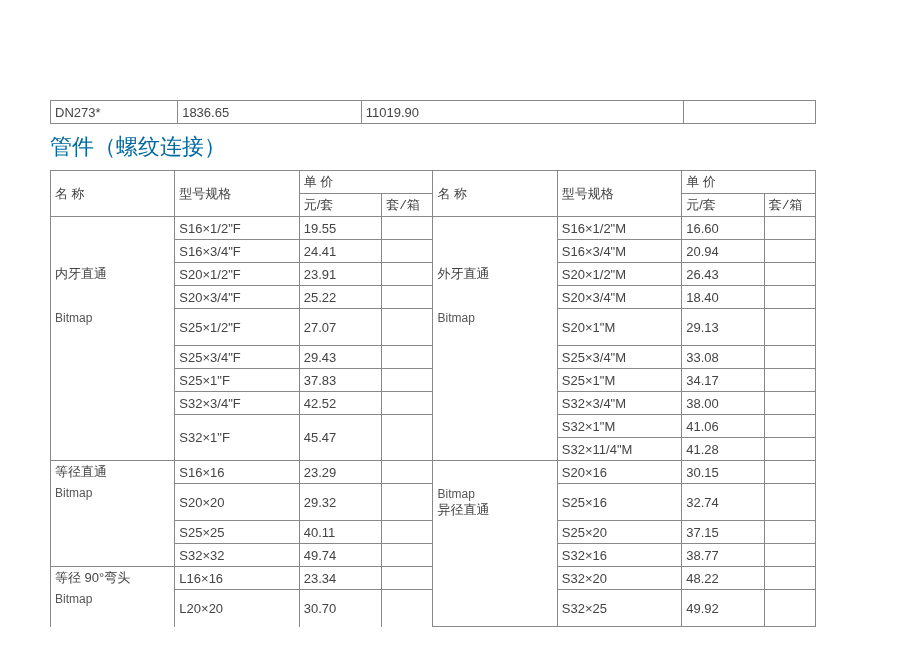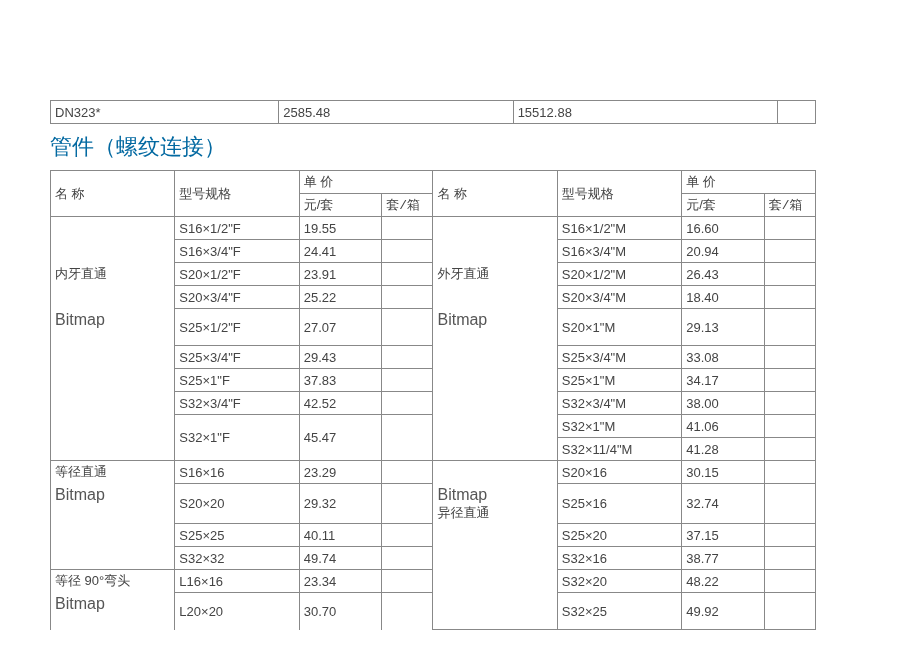--- a/index.html
+++ b/index.html
@@ -26,34 +26,34 @@
     font-size: 22px;
     color: #0369a1;
     padding: 8px 0;
     border: none;
   }
   .w-name { width: 110px; }
   .w-spec { width: 110px; }
   .w-price { width: 70px; }
   .w-box { width: 40px; font-family: Liberation Mono, monospace; }
   .tall { height: 32px; }
-  .bitmap-cell { font-family: Verdana, sans-serif; font-size: 16px; color: #555;}
+  .bitmap-cell { font-family: Verdana, sans-serif; font-size: 12px; color: #555;}
 </style>
 </head>
 <body>
 
 <div style="height:70px"></div>
 
 <table>
   <tbody>
-  <tr>
-    <td>DN323*</td>
-    <td>2585.48</td>
-    <td>15512.88</td>
-    <td></td>
+      <tr>
+    <td style="width:115px">DN273*</td>
+    <td style="width:170px">1836.65</td>
+    <td style="width:305px">11019.90</td>
+    <td style="width:120px"></td>
   </tr>
 </tbody>
   </table>
 
 <div class="title">管件（螺纹连接）</div>
 
 <table>
 
   <tbody>
       <tr>

